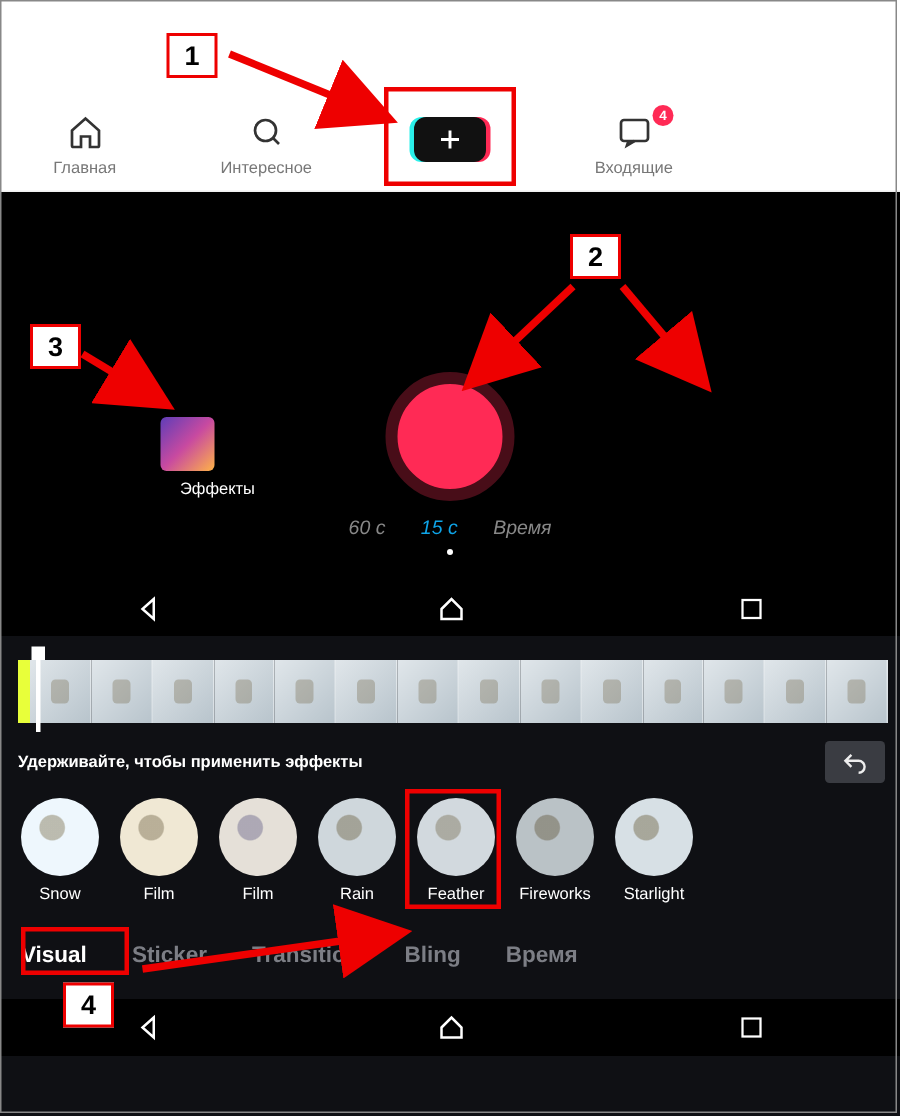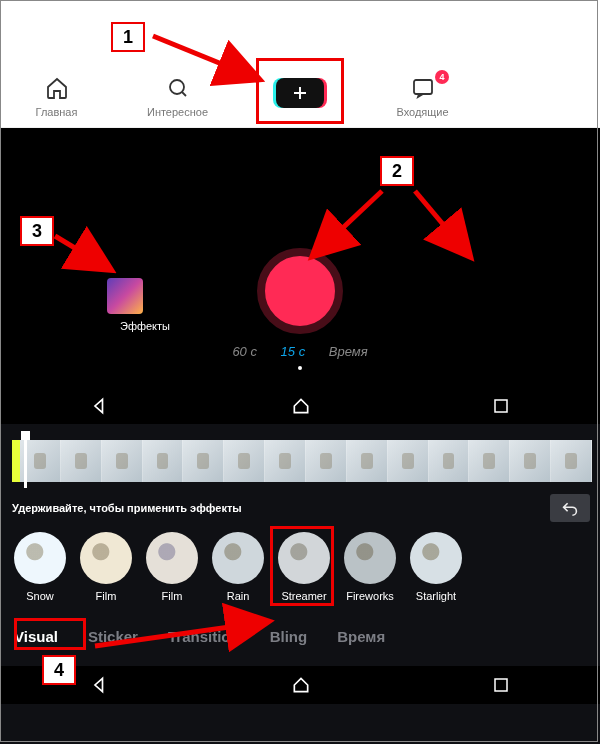--- a/index.html
+++ b/index.html
@@ -157,21 +157,21 @@
     <svg width="20" height="16" viewBox="0 0 24 20" fill="none" stroke="currentColor" stroke-width="2">
         <path d="M9 14l-5-5 5-5M4 9h11a5 5 0 0 1 0 10"></path>
       </svg>
   </div>
 
   <div class="fxrow">
     <div class="fxitem"><div class="sw" style="filter:brightness(1.15)"></div><span>Snow</span></div>
     <div class="fxitem"><div class="sw" style="filter:sepia(.4)"></div><span>Film</span></div>
     <div class="fxitem"><div class="sw" style="filter:hue-rotate(200deg) brightness(1.05)"></div><span>Film</span></div>
     <div class="fxitem"><div class="sw"></div><span>Rain</span></div>
-    <div class="fxitem"><div class="sw" style="filter:saturate(.6)"></div><span>Streamer</span></div>
+    <div class="fxitem"><div class="sw" style="filter:contrast(.8) brightness(1.1)"></div><span>Feather</span></div>
     <div class="fxitem"><div class="sw" style="filter:brightness(.9)"></div><span>Fireworks</span></div>
     <div class="fxitem"><div class="sw" style="filter:contrast(1.1)"></div><span>Starlight</span></div>
   </div>
 
   <div class="tabrow">
     <div class="tab active">Visual</div>
     <div class="tab">Sticker</div>
     <div class="tab">Transition</div>
     <div class="tab">Bling</div>
     <div class="tab">Время</div>

